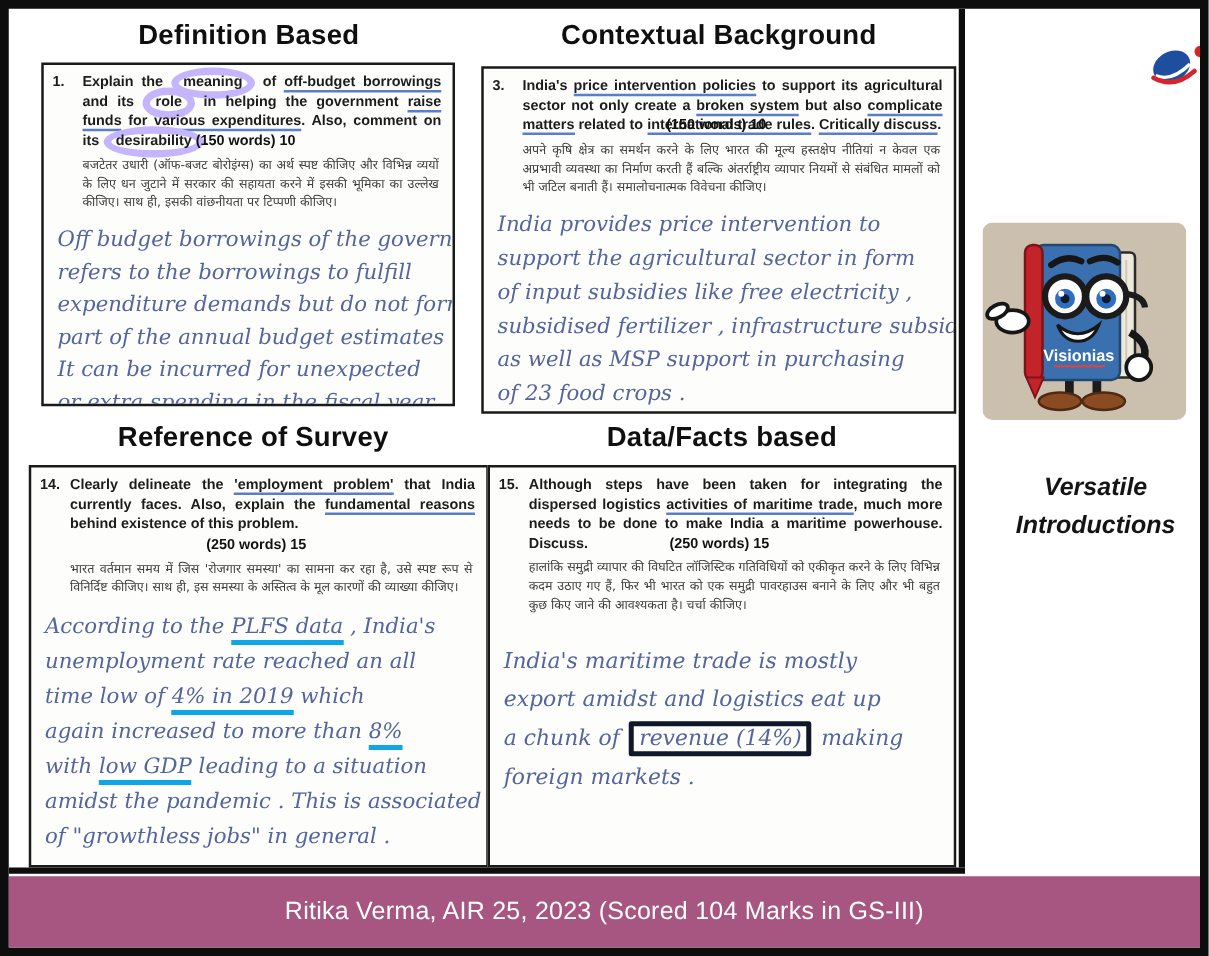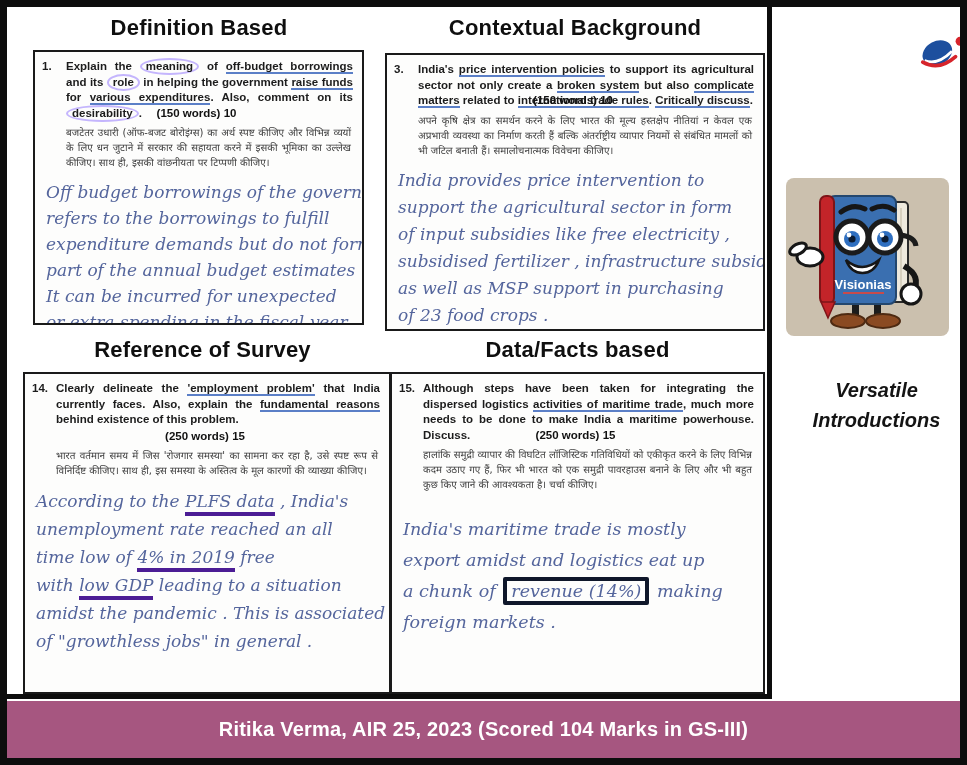--- a/index.html
+++ b/index.html
@@ -28,41 +28,41 @@
   .qnum{width:24px;flex:none;font-size:11.5px;font-weight:bold;color:#1c1c1c;line-height:15.5px;}
   .qtext{flex:1;margin:0;font-size:11.5px;font-weight:bold;color:#1c1c1c;line-height:15.5px;
          text-align:justify;}
   .marks{text-align:center;font-size:11.5px;font-weight:bold;color:#111;
          margin:-15.5px 2px 0 0;line-height:15.5px;}
   .marks.ownline{margin-top:1px;}
   .hindi{margin:4px 2px 0 24px;font-size:10px;line-height:15px;color:#3d3d3d;
          text-align:justify;font-family:"DejaVu Sans",sans-serif;filter:blur(.3px);}
   
   .seg-u{border-bottom:2px solid #5b7fc7;}
-  .seg-circle{border:2px solid #c4b5fd;border-radius:50%;padding:0 4px 1px;}
+  .seg-circle{border:6px solid #c4b5fd;border-radius:50%;padding:0 4px 1px;}
   
   .hw{font-family:"DejaVu Serif",serif;font-style:italic;color:#54659c;margin:9px 0 0 4px;}
   .q1 .hw{font-size:17px;line-height:26px;}
   .q2 .hw{font-size:17px;line-height:27px;}
   .q3 .hw{font-size:17px;line-height:28px;}
   .q4 .hw{font-size:17.5px;line-height:31px;margin-top:22px;}
   .hw-line{white-space:nowrap;}
-  .seg-ru{border-bottom:4px solid #4c1d95;padding-bottom:1px;}
+  .seg-ru{border-bottom:4px solid #0ea5e9;padding-bottom:1px;}
   .seg-rbox{display:inline-block;border:4px solid #0f172a;border-radius:2px;
             padding:0 4px;margin:0 2px;line-height:1.15;}
   
   .sidebar{position:absolute;left:765px;top:6px;width:188px;height:687px;background:#fff;padding-left:21px;}
   .logo{position:absolute;right:14px;top:20px;}
   .mascot{position:absolute;left:14px;top:165px;}
   .caption{position:absolute;left:0;top:362px;width:100%;text-align:center;
            font-size:20px;font-weight:bold;font-style:italic;color:#141414;line-height:30px;}
   .caption span{display:block;}
   
   .footer{position:absolute;left:0;top:694px;width:953px;height:57px;background:#a65680;
-          color:#ffffff;font-size:20px;font-weight:bold;text-align:center;line-height:57px;
+          color:#ffffff;font-size:20px;font-weight:normal;text-align:center;line-height:57px;
           letter-spacing:.2px;}
 </style>
 </head>
 <body>
 
 <div class="slide">
 
   <section class="quadrant q1">
     <h2 class="q-title">Definition Based</h2>
     <div class="scanbox">
@@ -108,21 +108,22 @@
     <div class="scanbox">
       <div class="qrow">
         <span class="qnum">14.</span>
         <p class="qtext"><span>Clearly delineate the </span><span class="seg-u">'employment problem'</span><span> that India currently faces. Also, explain the </span><span class="seg-u">fundamental reasons</span><span> behind existence of this problem.</span></p>
       </div>
       <div class="marks ownline">(250 words) 15</div>
       <p class="hindi">भारत वर्तमान समय में जिस 'रोजगार समस्या' का सामना कर रहा है, उसे स्पष्ट रूप से विनिर्दिष्ट कीजिए। साथ ही, इस समस्या के अस्तित्व के मूल कारणों की व्याख्या कीजिए।</p>
       <div class="hw">
           <div class="hw-line"><span>According to the </span><span class="seg-ru">PLFS data</span><span> , India's</span></div>
           <div class="hw-line"><span>unemployment rate reached an all</span></div>
-          <div class="hw-line"><span>time low of </span><span class="seg-ru">4% in 2019</span><span> free</span></div>
+          <div class="hw-line"><span>time low of </span><span class="seg-ru">4% in 2019</span><span> which</span></div>
+          <div class="hw-line"><span>again increased to more than </span><span class="seg-ru">8%</span></div>
           <div class="hw-line"><span>with </span><span class="seg-ru">low GDP</span><span> leading to a situation</span></div>
           <div class="hw-line"><span>amidst the pandemic . This is associated</span></div>
           <div class="hw-line"><span>of "growthless jobs" in general .</span></div>
         </div>
     </div>
   </section>
 
   <section class="quadrant q4">
     <h2 class="q-title">Data/Facts based</h2>
     <div class="scanbox">

